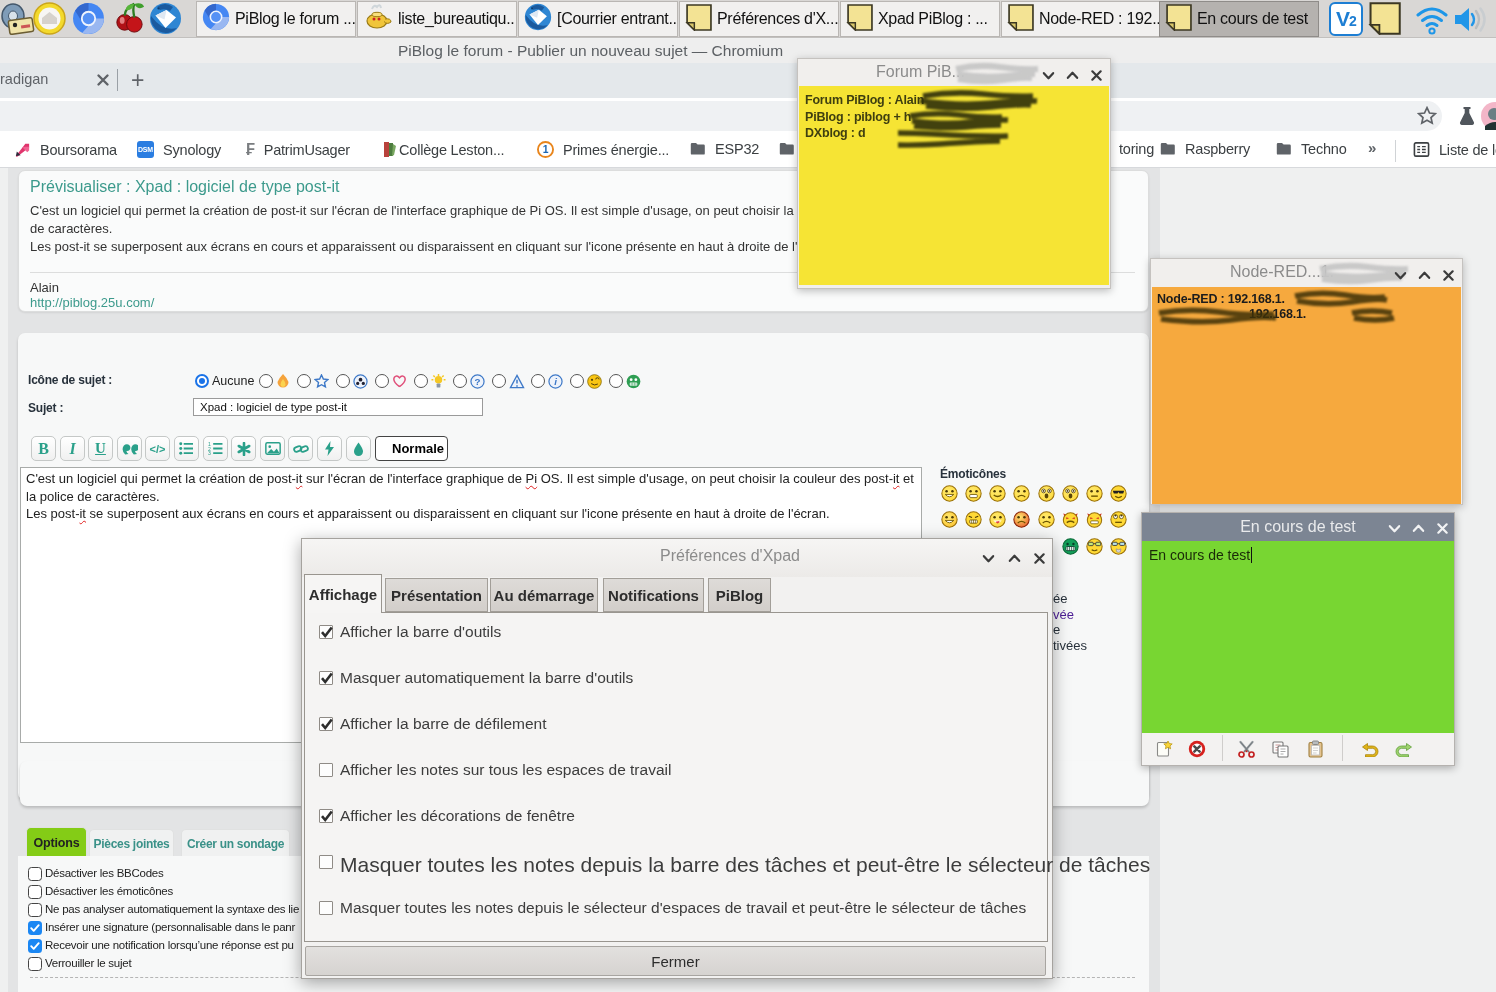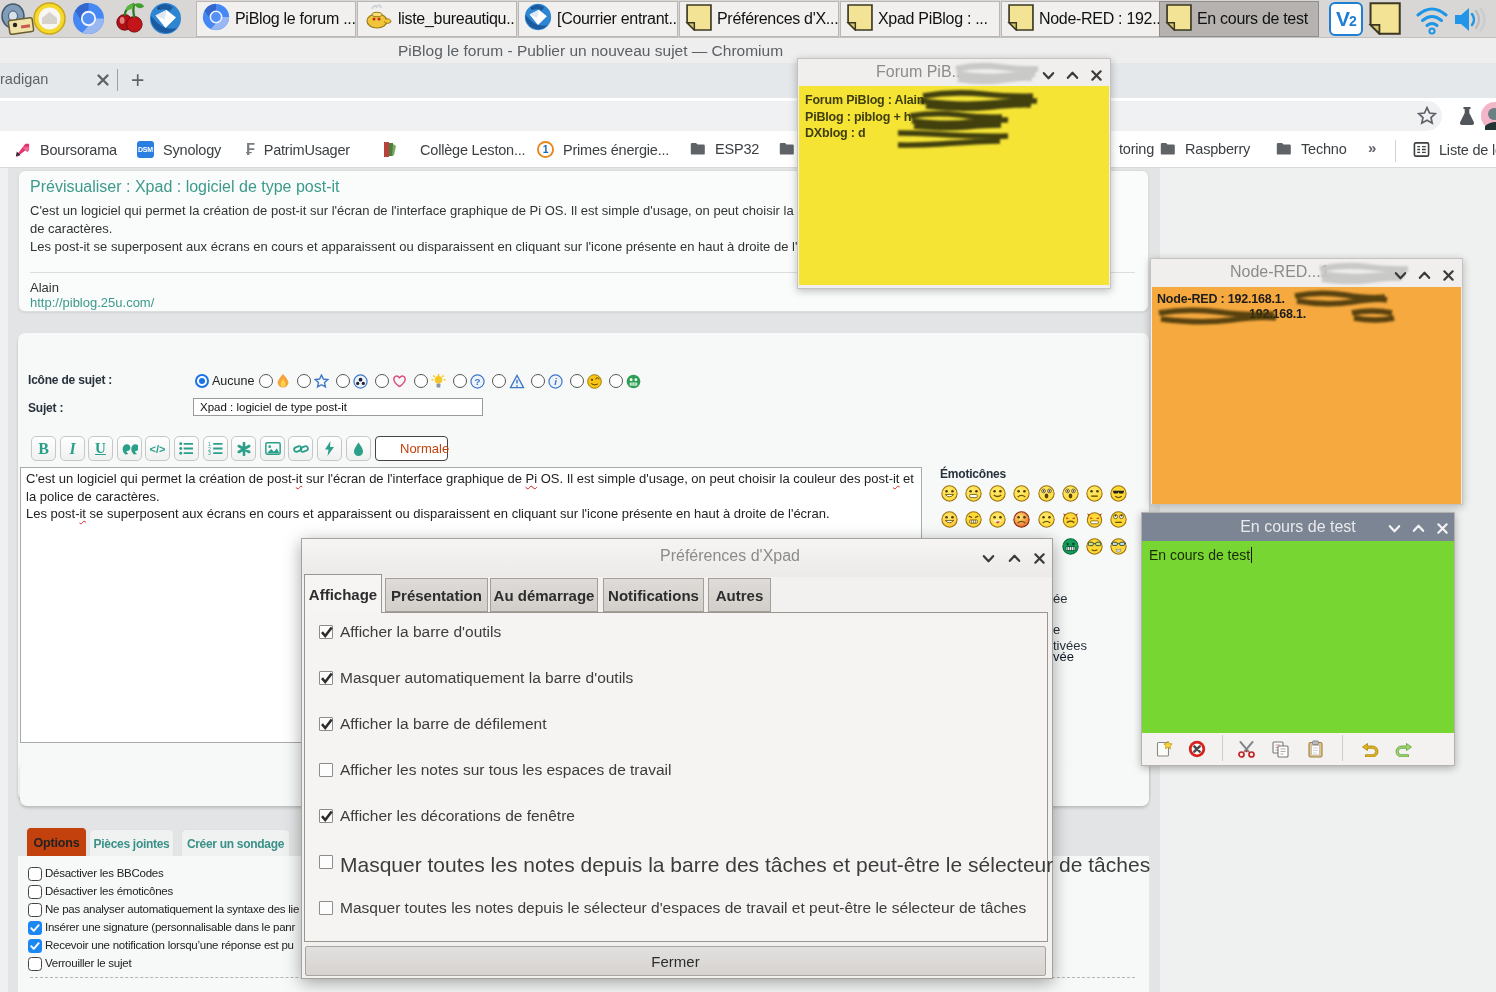--- a/index.html
+++ b/index.html
@@ -167,21 +167,21 @@
 <div class="abs" style="left:246px;top:141px;display:flex;align-items:center;font-size:14.5px;letter-spacing:-0.2px;color:#3c4043;white-space:nowrap;">
       <span style="font-size:16px;color:#7a7d80;font-weight:bold;">₣</span>
       <span style="margin-left:9px;">PatrimUsager</span>
     </div>
 <div class="abs" style="left:382px;top:141px;display:flex;align-items:center;font-size:14.5px;letter-spacing:-0.2px;color:#3c4043;white-space:nowrap;">
       <svg width="15" height="17" viewBox="0 0 15 17">
         <rect x="2" y="1" width="5" height="15" fill="#b8423c"></rect>
         <rect x="7" y="2" width="4" height="13" fill="#4d7d3f"></rect>
         <path d="M11 3 l3 2 -2 9 -2 1 z" fill="#7aa861"></path>
       </svg>
-      <span style="margin-left:23px;">Collège Leston...</span>
+      <span style="margin-left:2px;">Collège Leston...</span>
     </div>
 <div class="abs" style="left:537px;top:141px;display:flex;align-items:center;font-size:14.5px;letter-spacing:-0.2px;color:#3c4043;white-space:nowrap;">
       <svg width="17" height="17" viewBox="0 0 18 18">
         <circle cx="9" cy="9" r="8" fill="none" stroke="#e8851c" stroke-width="2"></circle>
         <text x="9" y="13" font-size="11" font-weight="bold" fill="#1a66b4" text-anchor="middle">1</text>
       </svg>
       <span style="margin-left:9px;">Primes énergie...</span>
     </div>
 <div class="abs" style="left:690px;top:141px;display:flex;align-items:center;font-size:14.5px;letter-spacing:-0.2px;color:#3c4043;white-space:nowrap;">
       <svg width="16" height="16" viewBox="0 0 20 20">
@@ -349,21 +349,21 @@
       <svg width="11" height="15" viewBox="0 0 11 15">
         <path d="M6.5 0 L1 8.5 h3.5 L3.5 15 L10 6 H6 z" fill="#2aa08a"></path>
       </svg>
     </div>
 <div class="abs" style="left:346px;top:436px;width:25px;height:25px;background:linear-gradient(#fff,#f0f0f0);border:1px solid #c5c8c7;border-radius:5px;display:flex;align-items:center;justify-content:center;color:#2aa08a;">
       <svg width="11" height="14" viewBox="0 0 11 14">
         <path d="M5.5 0.5 q4.5 6 4.5 9 a4.5 4.5 0 0 1 -9 0 q0 -3 4.5 -9" fill="#2aa08a"></path>
       </svg>
     </div>
 <div class="abs" style="left:375px;top:436px;width:73px;height:25px;background:#fff;border:1.5px solid #444;border-radius:4px;display:flex;align-items:center;">
-      <span style="margin-left:24px;font-size:13px;color:#c2410c;">Normale</span>
+      <span style="margin-left:16px;font-size:13px;color:#000000;font-weight:bold;">Normale</span>
       <svg style="margin-left:7px" width="11" height="11" viewBox="0 0 12 12">
         <path d="M1.5 3.5 l4.5 5 4.5 -5" fill="none" stroke="#111" stroke-width="2" stroke-linejoin="round"></path>
       </svg>
     </div>
 <div class="abs" style="left:20px;top:467px;width:902px;height:276px;background:#fff;border:1px solid #a8aba9;"></div>
 <div class="abs" style="left:26px;top:470px;width:893px;font-size:13px;line-height:17.5px;color:#222;">C'est un logiciel qui permet la création de post-<span class="sq">it</span> sur l'écran de l'interface graphique de <span class="sq">Pi</span> OS. Il est simple d'usage, on peut choisir la couleur des post-<span class="sq">it</span> et la police de caractères.<br>Les post-<span class="sq">it</span> se superposent aux écrans en cours et apparaissent ou disparaissent en cliquant sur l'icone présente en haut à droite de l'écran.</div>
 <div class="abs" style="left:940px;top:467px;font-size:12px;letter-spacing:-0.2px;font-weight:bold;color:#28323c;">Émoticônes</div>
 <svg class="abs" style="left:941px;top:485px" width="17" height="17" viewBox="0 0 18 18">
       <defs>
         <radialGradient id="g941485" cx="0.4" cy="0.35" r="0.8">
@@ -549,25 +549,25 @@
       <path d="M6 12.5 q3 2 6 0" fill="none" stroke="#6b5400" stroke-width="1.3"></path>
     </svg>
 <svg class="abs" style="left:1110px;top:538px" width="17" height="17" viewBox="0 0 18 18">
       <circle cx="9" cy="9" r="8.1" fill="#ffd935" stroke="#99700a" stroke-width="1.1"></circle>
       <rect x="2.5" y="4.5" width="5.2" height="3.4" rx="1" fill="#b8e0e8" stroke="#333" stroke-width="0.9"></rect>
       <rect x="10.3" y="4.5" width="5.2" height="3.4" rx="1" fill="#b8e0e8" stroke="#333" stroke-width="0.9"></rect>
       <path d="M7.7 6 h2.6 M1 5.5 l1.5 0.5 M17 5.5 l-1.5 0.5" stroke="#333" stroke-width="0.8"></path>
       <path d="M6.5 11.5 q2.5 1.8 5 0 l-0.5 3 q-2 1.5 -4 0 z" fill="#d8d8d8" stroke="#888" stroke-width="0.7"></path>
     </svg>
 <div class="abs" style="left:1053px;top:591px;font-size:13px;color:#28323c;">ée</div>
-<div class="abs" style="left:1053px;top:607px;font-size:13px;color:#0f172a;margin-top:42px;">vée</div>
+<div class="abs" style="left:1053px;top:607px;font-size:13px;color:#4c1d95;">vée</div>
 <div class="abs" style="left:1053px;top:622px;font-size:13px;color:#28323c;">e</div>
 <div class="abs" style="left:1053px;top:638px;font-size:13px;color:#28323c;">tivées</div>
 <div class="abs" style="left:20px;top:761px;width:1129px;height:45px;background:#f7f8f8;border-radius:7px;box-shadow:0 2px 3px rgba(0,0,0,0.18);"></div>
-<div class="abs" style="left:26px;top:827px;width:61px;height:30px;background:#c2410c;border:1px solid #e0e1e1;border-bottom:none;border-radius:5px 5px 0 0;display:flex;align-items:center;justify-content:center;font-size:12.5px;font-weight:bold;letter-spacing:-0.2px;color:#222;white-space:nowrap;">Options</div>
+<div class="abs" style="left:26px;top:827px;width:61px;height:30px;background:#84cc16;border:1px solid #e0e1e1;border-bottom:none;border-radius:5px 5px 0 0;display:flex;align-items:center;justify-content:center;font-size:12.5px;font-weight:bold;letter-spacing:-0.2px;color:#222;white-space:nowrap;">Options</div>
 <div class="abs" style="left:89px;top:829px;width:85px;height:28px;background:#f0f1f1;border:1px solid #e0e1e1;border-bottom:none;border-radius:5px 5px 0 0;display:flex;align-items:center;justify-content:center;font-size:12px;font-weight:bold;letter-spacing:-0.3px;color:#3a9188;white-space:nowrap;">Pièces jointes</div>
 <div class="abs" style="left:181px;top:829px;width:109px;height:28px;background:#f0f1f1;border:1px solid #e0e1e1;border-bottom:none;border-radius:5px 5px 0 0;display:flex;align-items:center;justify-content:center;font-size:12px;font-weight:bold;letter-spacing:-0.3px;color:#3a9188;white-space:nowrap;">Créer un sondage</div>
 <div class="abs" style="left:18px;top:856px;width:1131px;height:136px;background:#f7f8f8;"></div>
 <div class="abs" style="left:28px;top:867px;width:14px;height:14px;background:#fff;border:1.6px solid #444;border-radius:3.5px;"></div>
 <div class="abs" style="left:45px;top:867px;font-size:11.5px;letter-spacing:-0.25px;color:#222;white-space:nowrap;">Désactiver les BBCodes</div>
 <div class="abs" style="left:28px;top:885px;width:14px;height:14px;background:#fff;border:1.6px solid #444;border-radius:3.5px;"></div>
 <div class="abs" style="left:45px;top:885px;font-size:11.5px;letter-spacing:-0.25px;color:#222;white-space:nowrap;">Désactiver les émoticônes</div>
 <div class="abs" style="left:28px;top:903px;width:14px;height:14px;background:#fff;border:1.6px solid #444;border-radius:3.5px;"></div>
 <div class="abs" style="left:45px;top:903px;font-size:11.5px;letter-spacing:-0.25px;color:#222;white-space:nowrap;">Ne pas analyser automatiquement la syntaxe des lie</div>
 <div class="abs" style="left:28px;top:921px;width:14px;height:14px;background:#1b87f3;border-radius:3.5px;"><svg width="14" height="14" viewBox="0 0 14 14">
@@ -591,21 +591,21 @@
 <div class="abs" style="left:1008px;top:551px;"><svg width="13" height="13" viewBox="0 0 14 14">
           <path d="M2 9.5 l5 -5.5 l5 5.5" stroke="#3b3b3b" stroke-width="2.4" fill="none" stroke-linecap="round" stroke-linejoin="round"></path>
         </svg></div>
 <div class="abs" style="left:1033px;top:551px;"><svg width="13" height="13" viewBox="0 0 14 14">
           <path d="M2.5 2.5 l9 9 M11.5 2.5 l-9 9" stroke="#3b3b3b" stroke-width="2.4" fill="none" stroke-linecap="round"></path>
         </svg></div>
 <div class="abs" style="left:304px;top:574px;width:78px;height:39px;background:#f6f5f4;border:1px solid #99958f;border-bottom:none;z-index:3;display:flex;align-items:center;justify-content:center;font-size:15px;font-weight:bold;color:#2d2d2d;">Affichage</div>
 <div class="abs" style="left:385px;top:578px;width:103px;height:34px;background:linear-gradient(#dedbd8,#d2ceca);border:1px solid #a29e98;display:flex;align-items:center;justify-content:center;font-size:15px;font-weight:bold;color:#2d2d2d;">Présentation</div>
 <div class="abs" style="left:490px;top:578px;width:108px;height:34px;background:linear-gradient(#dedbd8,#d2ceca);border:1px solid #a29e98;display:flex;align-items:center;justify-content:center;font-size:15px;font-weight:bold;color:#2d2d2d;">Au démarrage</div>
 <div class="abs" style="left:603px;top:578px;width:101px;height:34px;background:linear-gradient(#dedbd8,#d2ceca);border:1px solid #a29e98;display:flex;align-items:center;justify-content:center;font-size:15px;font-weight:bold;color:#2d2d2d;">Notifications</div>
-<div class="abs" style="left:708px;top:578px;width:63px;height:34px;background:linear-gradient(#dedbd8,#d2ceca);border:1px solid #a29e98;display:flex;align-items:center;justify-content:center;font-size:15px;font-weight:bold;color:#2d2d2d;">Autres</div>
+<div class="abs" style="left:708px;top:578px;width:63px;height:34px;background:linear-gradient(#dedbd8,#d2ceca);border:1px solid #a29e98;display:flex;align-items:center;justify-content:center;font-size:15px;font-weight:bold;color:#2d2d2d;">PiBlog</div>
 <div class="abs" style="left:304px;top:612px;width:744px;height:330px;background:#f5f4f3;border:1px solid #99958f;z-index:2;"></div>
 <div class="abs" style="left:318.5px;top:625px;width:14px;height:14px;background:#fdfdfd;border:1px solid #8f8b86;border-radius:1px;z-index:4;"></div>
 <div class="abs" style="left:319px;top:624px;z-index:4;"><svg width="16" height="16" viewBox="0 0 16 16">
           <path d="M3 8.2 l3.2 3.8 6.5 -8.5" stroke="#2d2d2d" stroke-width="2.6" fill="none"></path>
         </svg></div>
 <div class="abs" style="left:340px;top:623px;font-size:15.5px;color:#3c3c3c;z-index:4;white-space:nowrap;">Afficher la barre d'outils</div>
 <div class="abs" style="left:318.5px;top:671px;width:14px;height:14px;background:#fdfdfd;border:1px solid #8f8b86;border-radius:1px;z-index:4;"></div>
 <div class="abs" style="left:319px;top:670px;z-index:4;"><svg width="16" height="16" viewBox="0 0 16 16">
           <path d="M3 8.2 l3.2 3.8 6.5 -8.5" stroke="#2d2d2d" stroke-width="2.6" fill="none"></path>
         </svg></div>

